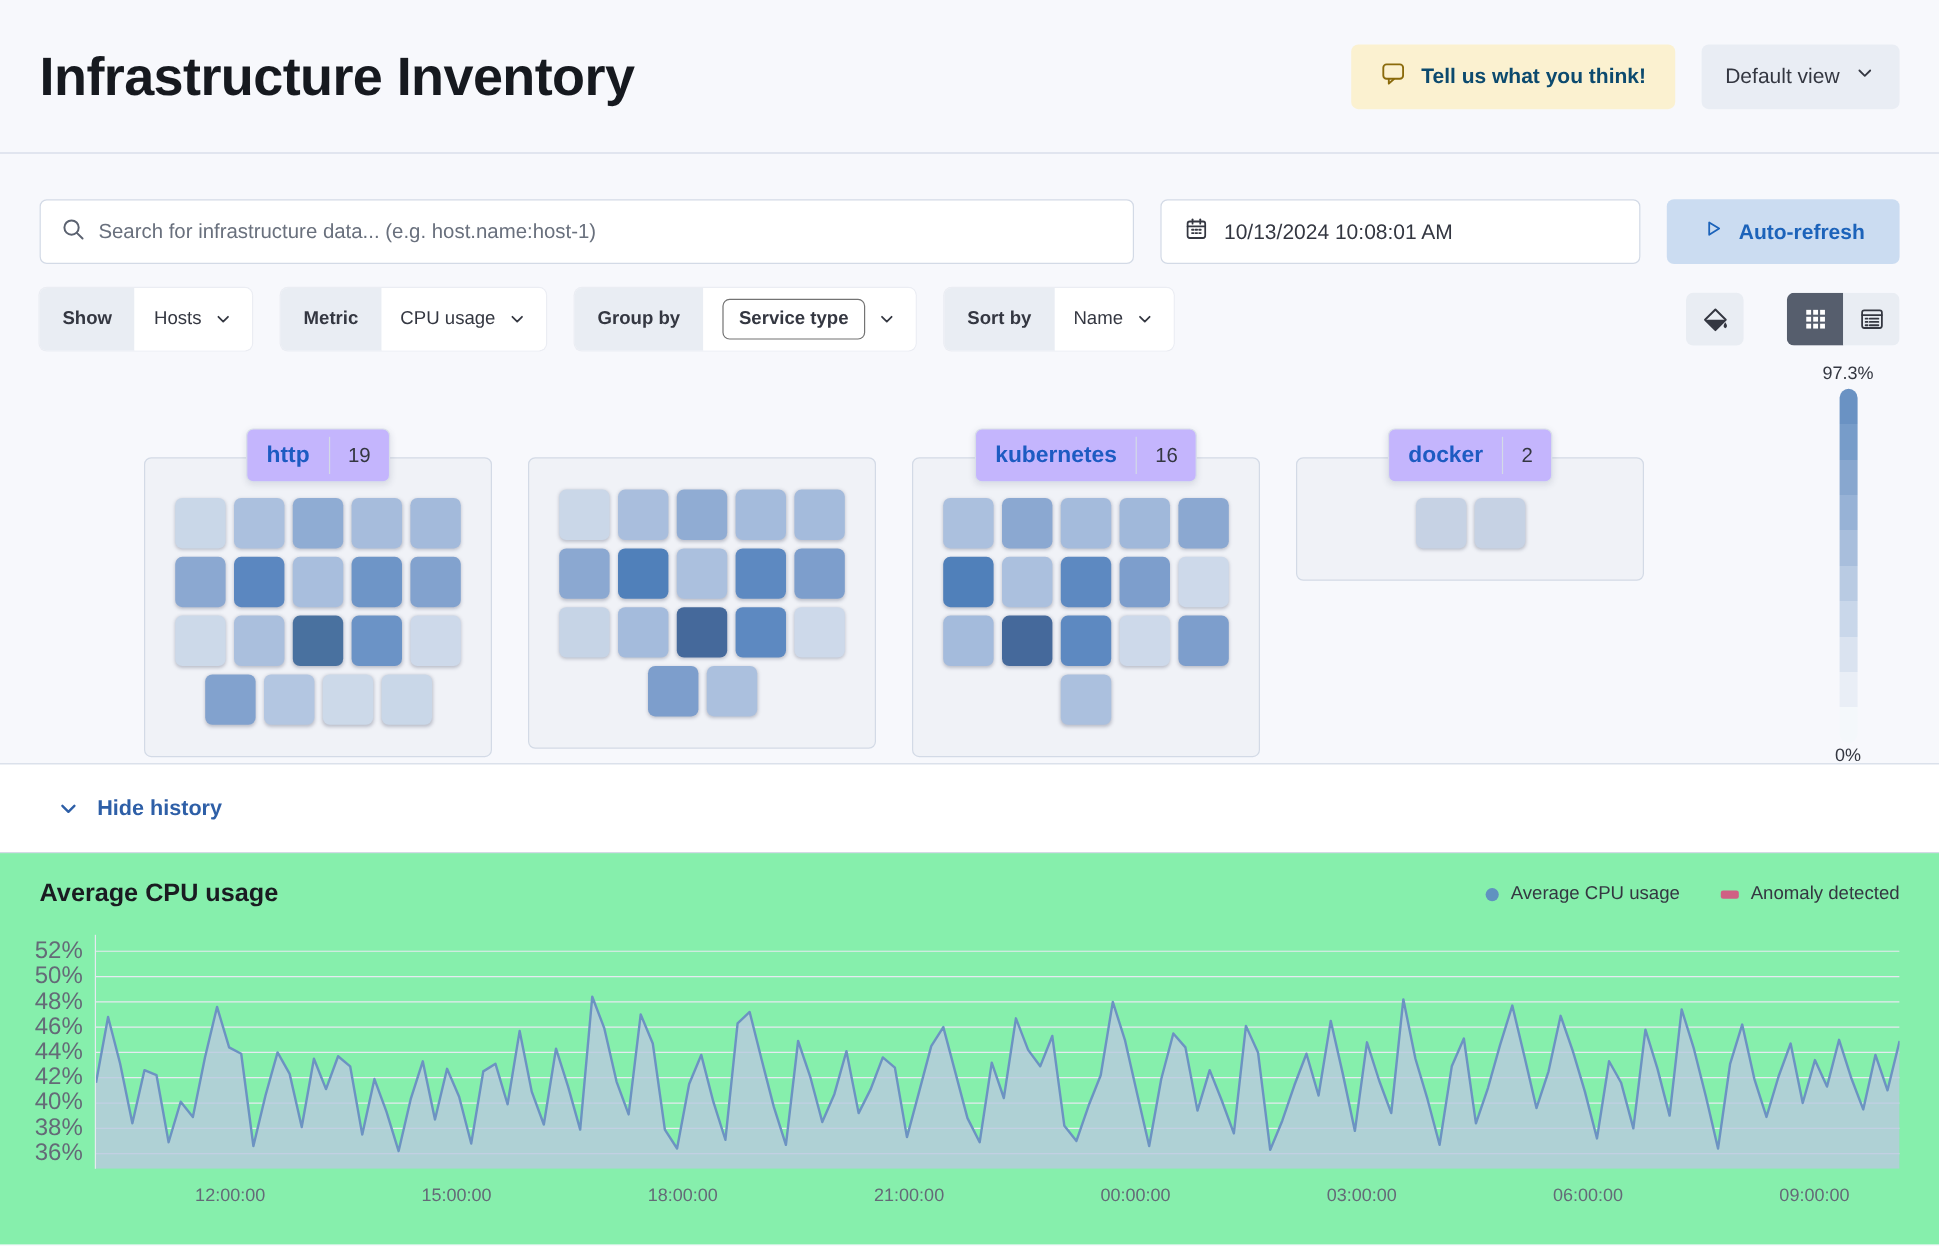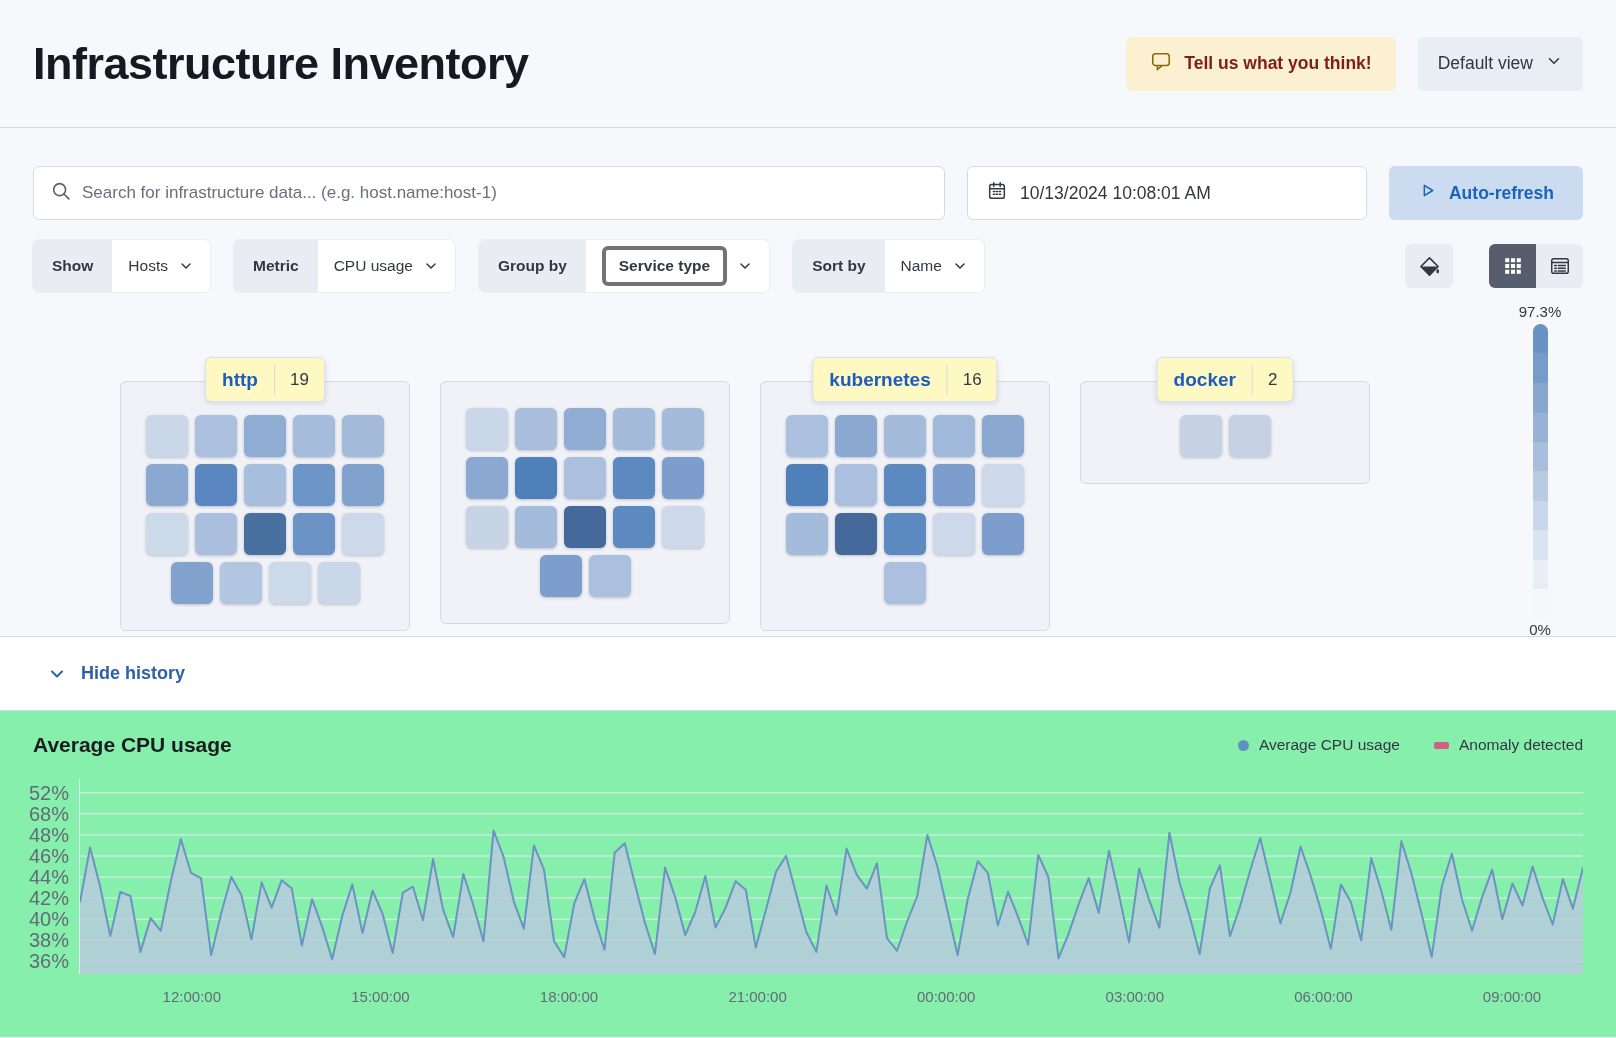--- a/index.html
+++ b/index.html
@@ -5,50 +5,50 @@
   * { margin:0; padding:0; box-sizing:border-box; }
   html,body { width:1616px; height:1038px; }
   body { font-family:"Liberation Sans", sans-serif; background:#f7f8fc; color:#343741; overflow:hidden; }
   .page { width:1616px; height:1038px; position:relative; }
 
   
   .hdr { height:128px; padding:0 33px; display:flex; align-items:center; justify-content:space-between; border-bottom:1px solid #d3dae6; }
   .hdr h1 { font-size:45px; font-weight:800; letter-spacing:-0.5px; color:#16191f; }
   .hdr-actions { display:flex; align-items:center; gap:22px; }
   .btn { display:flex; align-items:center; gap:12px; height:54px; border:none; border-radius:6px; font-family:inherit; font-size:17.5px; cursor:pointer; }
-  .btn-feedback { background:#fbf1d0; color:#7f1d1d; font-weight:600; padding:0 24px;justify-content:center; }
+  .btn-feedback { background:#fbf1d0; color:#0c4a6e; font-weight:600; padding:0 24px;justify-content:center; }
   .btn-view { background:#e9edf4; color:#343741; font-weight:500; padding:0 20px; }
 
   
   .controls-row { margin:38px 33px 0; display:flex; gap:22px; }
   .search-box { flex:1; height:54px; background:#fff; border:1px solid #d3dae6; border-radius:6px; display:flex; align-items:center; padding:0 16px; gap:10px; }
   .search-box input { flex:1; border:none; outline:none; font-family:inherit; font-size:17px; color:#343741; background:transparent; }
   .search-box input::placeholder { color:#69707d; }
   .date-picker { width:400px; height:54px; background:#fff; border:1px solid #d3dae6; border-radius:6px; display:flex; align-items:center; gap:12px; padding:0 18px; font-size:17.5px; color:#343741; cursor:pointer; }
   .btn-refresh { width:194px; justify-content:center; background:#cbdcf1; color:#1c63ba; font-weight:600; }
 
   
   .filter-row { margin:20px 33px 0; display:flex; align-items:center; justify-content:space-between; }
   .fgroups { display:flex; gap:24px; }
   .fgroup { display:flex; height:52px; border-radius:6px; box-shadow:0 0 0 1px rgba(20,40,80,0.05); cursor:pointer; }
   .fgroup .flabel { background:#e9edf3; display:flex; align-items:center; padding:0 19px; font-weight:700; font-size:15.5px; border-radius:6px 0 0 6px; color:#343741; }
   .fgroup .fvalue { background:#fff; display:flex; align-items:center; gap:10px; padding:0 16px; font-size:15.5px; font-weight:500; border-radius:0 6px 6px 0; color:#343741; }
-  .fvalue .boxed { border:4px solid #737373; border-radius:6px; padding:7px 13px; font-weight:600; }
+  .fvalue .boxed { border:1px solid #737373; border-radius:6px; padding:7px 13px; font-weight:600; }
   .view-controls { display:flex; align-items:center; gap:36px; }
   .icon-btn { width:48px; height:44px; border:none; border-radius:6px; background:#e9edf3; display:flex; align-items:center; justify-content:center; cursor:pointer; }
   .seg { display:flex; border-radius:6px; overflow:hidden; }
   .seg button { width:47px; height:44px; border:none; display:flex; align-items:center; justify-content:center; cursor:pointer; }
   .seg .active { background:#565e6d; }
   .seg .inactive { background:#e9edf3; }
 
   
   .waffle-section { position:relative; height:344px; }
   .cards { position:absolute; left:120px; top:89px; display:flex; gap:30px; align-items:flex-start; }
   .card { position:relative; width:290px; background:#f0f2f7; border:1px solid #d3dae6; border-radius:6px; padding:26px 0; }
-  .badge { position:absolute; top:-25px; left:50%; transform:translateX(-50%); background:#fef9c3; border:1px solid #d9dfe9; border-radius:6px; box-shadow:0 2px 5px rgba(50,60,90,0.12); display:flex; align-items:stretch; height:45px; white-space:nowrap; }
+  .badge { position:absolute; top:-25px; left:50%; transform:translateX(-50%); background:#c4b5fd; border:1px solid #d9dfe9; border-radius:6px; box-shadow:0 2px 5px rgba(50,60,90,0.12); display:flex; align-items:stretch; height:45px; white-space:nowrap; }
   .badge .gname { display:flex; align-items:center; padding:0 16px; color:#1d5bc2; font-weight:700; font-size:19px; cursor:pointer; }
   .badge .gdiv { width:1px; background:#d3dae6; margin:6px 0; }
   .badge .gcount { display:flex; align-items:center; padding:0 15px; font-size:17px; color:#343741; }
   .trow { display:flex; justify-content:center; gap:7px; margin-top:7px; }
   .trow:first-of-type { margin-top:0; }
   .tile { width:42px; height:42px; border-radius:6px; box-shadow:0 1px 3px rgba(30,40,70,0.25); cursor:pointer; }
 
   .color-legend { position:absolute; right:40px; top:11px; width:72px; display:flex; flex-direction:column; align-items:center; }
   .color-legend .clabel { font-size:15px; color:#343741; }
   .color-legend .cbar { width:15px; height:295px; border-radius:8px; margin:4px 0 2px; }
@@ -345,21 +345,21 @@
         </span>
         <span class="litem">
           <span class="lbar" id="lbar" style="background: rgb(208, 96, 132);"></span>
           <span>Anomaly detected</span>
         </span>
       </div>
     </div>
     <div class="chart-wrap">
       <div class="y-axis" id="yAxis">
           <span style="top: 13.7027px;">52%</span>
-          <span style="top: 34.7838px;">68%</span>
+          <span style="top: 34.7838px;">50%</span>
           <span style="top: 55.8649px;">48%</span>
           <span style="top: 76.9459px;">46%</span>
           <span style="top: 98.027px;">44%</span>
           <span style="top: 119.108px;">42%</span>
           <span style="top: 140.189px;">40%</span>
           <span style="top: 161.27px;">38%</span>
           <span style="top: 182.351px;">36%</span>
         </div>
       <div class="plot">
         <svg id="chartSvg" viewBox="0 0 1493 195" preserveAspectRatio="none">

